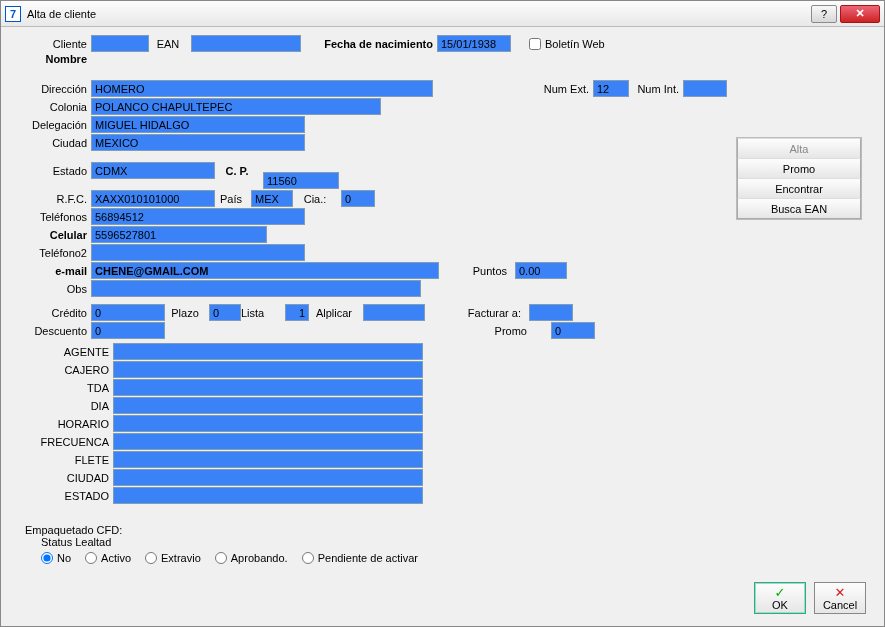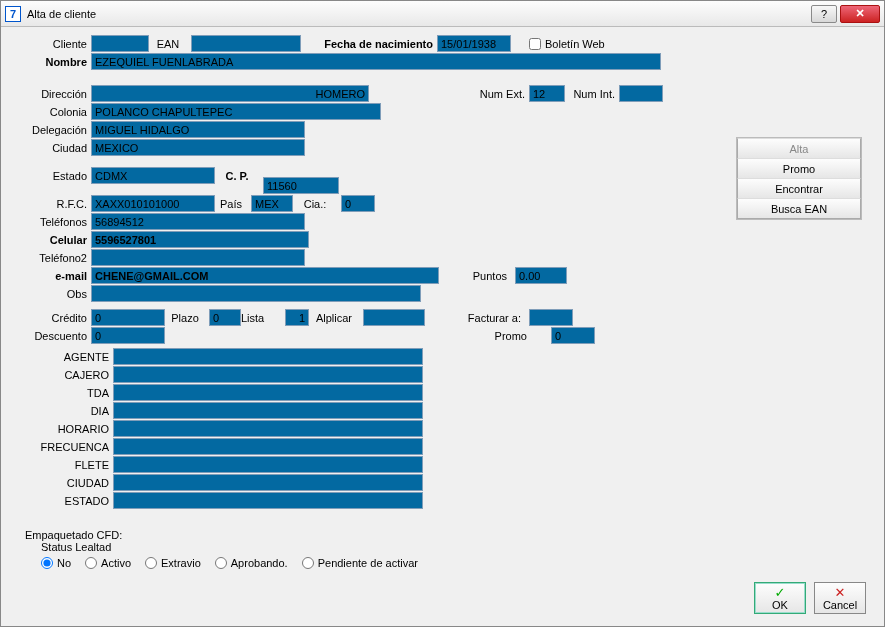--- a/index.html
+++ b/index.html
@@ -64,21 +64,21 @@
   .lbl {
     text-align: right;
     display: inline-block;
   }
   .lbl-bold { font-weight: bold; }
   input[type=text], .txt {
     font-family: Tahoma, Arial, sans-serif;
     font-size: 11px;
     height: 17px;
     border: 1px solid #7f9db9;
-    background: #0369a1;
+    background: #3b82f6;
     padding: 1px 3px;
     outline: none;
   }
   .row { display: flex; align-items: center; margin-bottom: 1px; }
   .row .lbl { width: 74px; margin-right: 4px; }
   .section-address .lbl { width: 74px; }
 
   .side-buttons {
     position: absolute;
     right: 22px;
@@ -161,29 +161,28 @@
       <input type="text" class="txt" style="width: 74px;" value="15/01/1938">
       <span style="width:18px"></span>
       <label style="display:flex;align-items:center">
         <input type="checkbox" style="">
         <span>Boletín Web</span>
       </label>
     </div>
 
     <div class="row">
       <span class="lbl lbl-bold">Nombre</span>
-      <input type="text" class="txt" style="width: 570px;" value="EZEQUIEL FUENLABRADA">
     </div>
 
     <div style="height:14px"></div>
 
     <div class="section-address">
       <div class="row">
         <span class="lbl">Dirección</span>
-        <input type="text" class="txt" style="width: 278px; text-align: right;" value="HOMERO">
+        <input type="text" class="txt" style="width: 342px;" value="HOMERO">
         <span style="width:100px"></span>
         <span class="lbl" style="width:56px">Num Ext.</span>
         <input type="text" class="txt" style="width: 36px;" value="12">
         <span class="lbl" style="width:50px">Num Int.</span>
         <input type="text" class="txt" style="width: 44px;" value="">
       </div>
       <div class="row">
         <span class="lbl">Colonia</span>
         <input type="text" class="txt" style="width: 290px;" value="POLANCO CHAPULTEPEC">
       </div>
@@ -208,21 +207,21 @@
         <input type="text" class="txt" style="width: 42px;" value="MEX">
         <span class="lbl" style="width:44px;text-align:center">Cia.:</span>
         <input type="text" class="txt" style="width: 34px;" value="0">
       </div>
       <div class="row">
         <span class="lbl">Teléfonos</span>
         <input type="text" class="txt" style="width: 214px;" value="56894512">
       </div>
       <div class="row">
         <span class="lbl lbl-bold">Celular</span>
-        <input type="text" class="txt" style="width: 218px; font-weight: bold;" value="5596527801">
+        <input type="text" class="txt" style="width: 176px;" value="5596527801">
       </div>
       <div class="row">
         <span class="lbl">Teléfono2</span>
         <input type="text" class="txt" style="width: 214px;" value="">
       </div>
       <div class="row">
         <span class="lbl lbl-bold">e-mail</span>
         <input type="text" class="txt" style="width: 348px; font-weight: bold;" value="CHENE@GMAIL.COM">
         <span class="lbl" style="width:60px;text-align:right;margin-left:8px">Puntos</span>
         <input type="text" class="txt" style="width: 52px; margin-left: 4px;" value="0.00">

